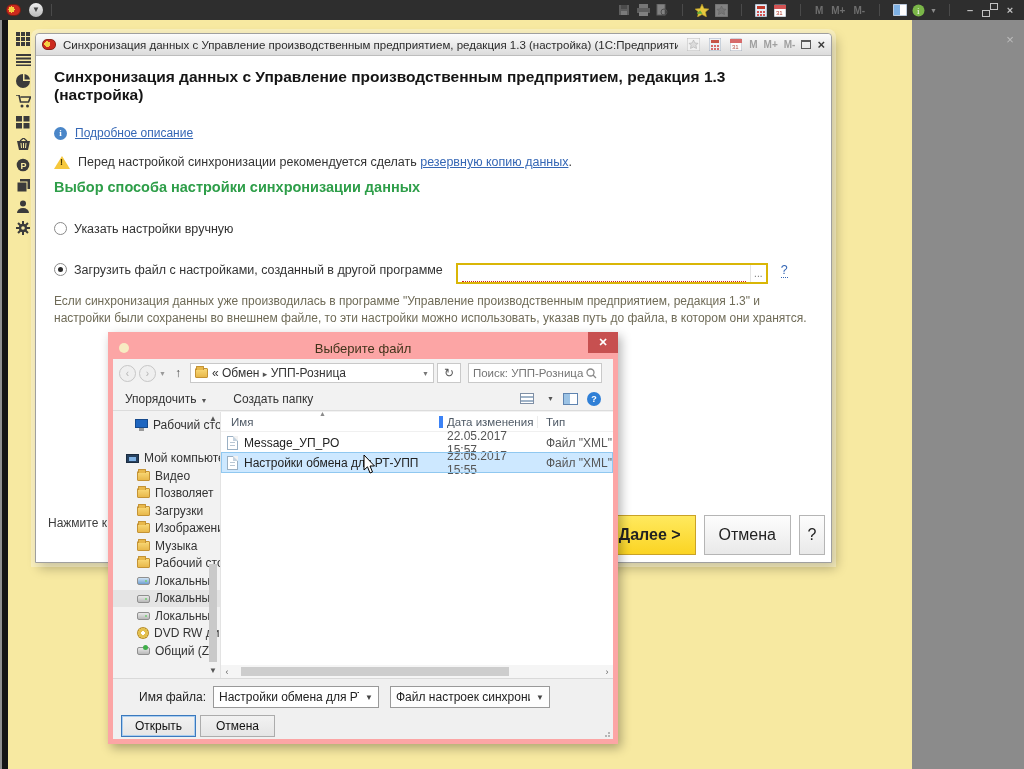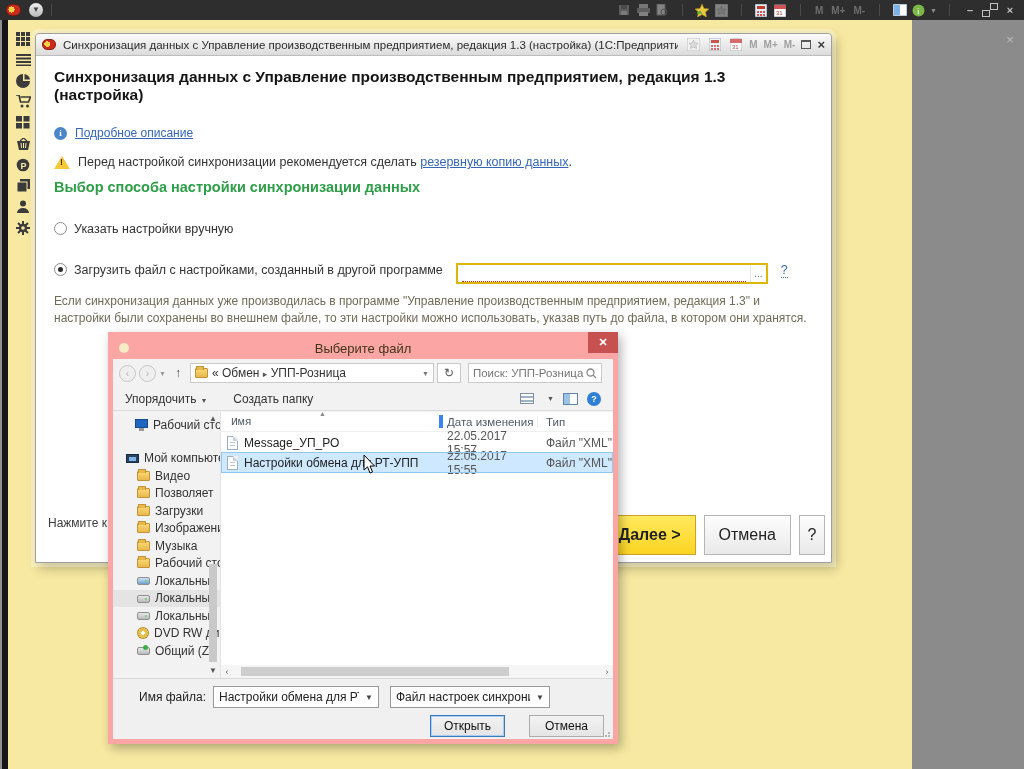--- a/index.html
+++ b/index.html
@@ -119,21 +119,21 @@
   .ic-share { background:linear-gradient(#e9e9e9,#b9b9b9); border:1px solid #8f8f8f; height:8px; margin-top:1px; border-radius:2px; }
   .ic-share::after { content:""; position:absolute; right:1px; top:-3px; width:5px; height:5px; background:#3fae49; border-radius:50%; }
   .side-scroll { position:absolute; right:2px; top:2px; bottom:2px; width:10px; }
   .ss-arrow { position:absolute; left:0; width:10px; height:10px; color:#555; font-size:8px; line-height:10px; text-align:center; }
   .ss-up { top:0; } .ss-down { bottom:0; }
   .ss-thumb { position:absolute; left:1px; width:8px; top:150px; bottom:14px; background:#c9c9c9; }
 
   .fd-list { flex:1 1 auto; background:#fff; border-left:1px solid #e3e3e3; position:relative; }
   .list-sort { position:absolute; left:98px; top:-2px; color:#8a8a8a; font-size:7px; }
   .list-head { display:flex; height:20px; align-items:center; font-size:11.5px; color:#4f5a66; border-bottom:1px solid #f0f0f0; }
-  .lh-name { width:222px; padding-left:10px; border-right:4px solid #3b82f6;font-family:Liberation Mono, monospace; }
+  .lh-name { width:222px; padding-left:10px; border-right:4px solid #3b82f6; }
   .lh-date { width:95px; padding-left:4px; border-right:1px solid #ececec; }
   .lh-type { flex:1; padding-left:8px; }
   .frow { display:flex; height:19px; align-items:center; font-size:12px; margin:1px 1px 0 1px; }
   .frow.selected { background:#cde8ff; outline:1px solid #90c8f0; }
   .f-name { width:221px; display:flex; align-items:center; gap:6px; padding-left:5px; color:#222; white-space:nowrap; }
   .f-date { width:95px; color:#555; padding-left:4px; }
   .f-type { flex:1; color:#555; padding-left:8px; white-space:nowrap; }
   .ic-file { width:11px; height:14px; background:#fff; border:1px solid #9ab0c4; position:relative; flex:0 0 auto; }
   .ic-file::before { content:""; position:absolute; right:-1px; top:-1px; border-style:solid; border-width:0 5px 5px 0; border-color:transparent #f2f2f2 #c4d2de transparent; }
   .ic-file::after { content:""; position:absolute; left:2px; top:5px; width:5px; height:1px; background:#b9c7d4; box-shadow:0 3px 0 #b9c7d4; }
@@ -144,21 +144,21 @@
   .hs-right { margin-left:auto; }
 
   .fd-bottom { position:absolute; left:0; right:0; bottom:0; height:61px; background:#f0f0f0; border-top:1px solid #d9d9d9; padding:7px 8px 0 8px; }
   .fb-row1 { display:flex; align-items:center; }
   .fb-label { width:92px; text-align:right; padding-right:7px; font-size:12px; color:#222; }
   .combo { height:22px; border:1px solid #999; background:#fff; display:flex; align-items:center; padding:0 5px; font-size:12px; color:#222; }
   .combo .cv { white-space:nowrap; overflow:hidden; flex:1; }
   .combo .caret { margin-left:6px; color:#444; font-size:8px; }
   .combo.fname { width:166px; }
   .combo.ftype { width:160px; margin-left:11px; background:#fdfdfd; }
-  .fb-row2 { display:flex; justify-content:flex-end; gap:24px; margin-top:7px; padding-right:1px; }
+  .fb-row2 { display:flex; gap:4px; margin-top:7px; padding-right:1px; }
   .winbtn { width:75px; height:22px; background:linear-gradient(#f2f2f2,#e5e5e5); border:1px solid #acacac; font-size:12px; color:#111; display:flex; align-items:center; justify-content:center; }
   .winbtn.default { border:1px solid #3b79bd; box-shadow:inset 0 0 0 1px #a9cdf0; }
   .grip { position:absolute; right:2px; bottom:2px; width:6px; height:6px; background:radial-gradient(circle at 1px 5px,#b5b5b5 0 1px,transparent 1px), radial-gradient(circle at 4px 5px,#b5b5b5 0 1px,transparent 1px), radial-gradient(circle at 4px 2px,#b5b5b5 0 1px,transparent 1px); }
 
   
   .cursor { position:absolute; left:363px; top:455px; }
 </style>
 </head>
 <body>
 

